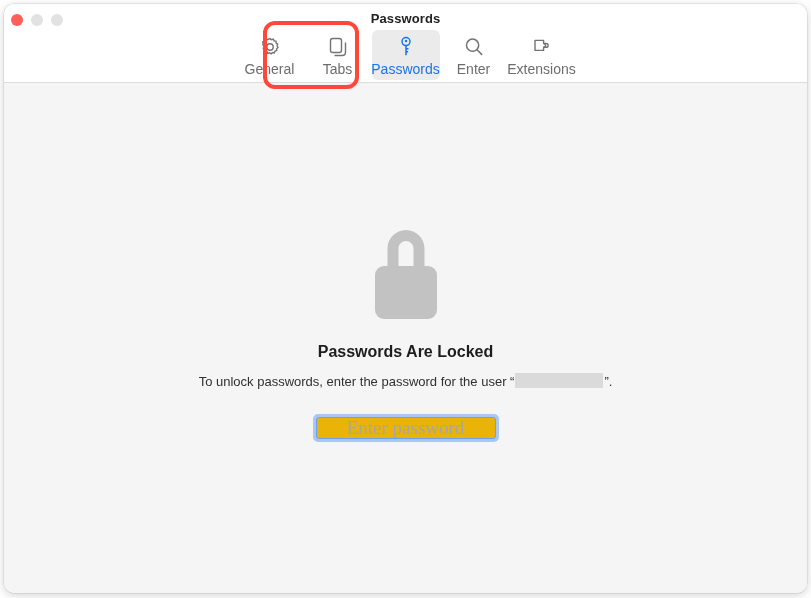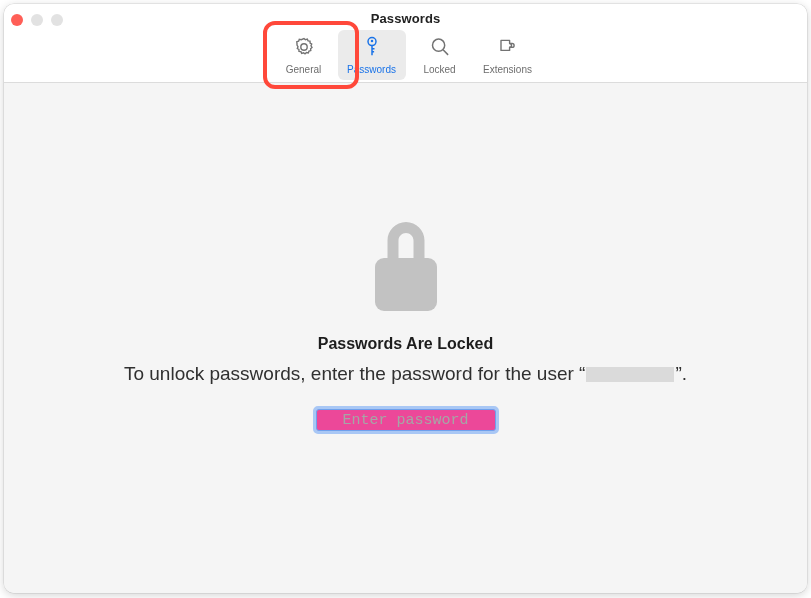--- a/index.html
+++ b/index.html
@@ -99,21 +99,21 @@
     display: flex;
     align-items: center;
     justify-content: center;
     color: #737373;
   }
   .tab.selected .tab-icon {
     color: #1a73e8;
   }
   .tab-label {
     margin-top: 3px;
-    font-size: 10px;
+    font-size: 14px;
     color: #6d6d6d;
     white-space: nowrap;
     line-height: 13px;
     text-align: right;
   }
   .tab.selected .tab-label {
     color: #1a73e8;
   }
 
   
@@ -136,21 +136,21 @@
     left: 0;
     top: 79px;
     width: 803px;
     height: 510px;
     background: #f5f5f5;
   }
 
   #locked-panel {
     position: absolute;
     left: 0;
-    top: 4px;
+    top: 12px;
     width: 803px;
     text-align: center;
   }
 
   
   #lock-icon {
     margin: 133px auto 0 auto;
     width: 62px;
     height: 92px;
     display: block;
@@ -159,21 +159,21 @@
   #locked-title {
     margin-top: 22px;
     font-size: 16px;
     font-weight: bold;
     color: #1d1d1d;
     line-height: 20px;
   }
 
   #locked-message {
     margin-top: 10px;
-    font-size: 19px;
+    font-size: 13px;
     color: #303030;
     line-height: 19px;
   }
   #redacted-user {
     display: inline-block;
     width: 88px;
     height: 15px;
     background: #dadada;
     vertical-align: -2px;
     margin: 0 1px;
@@ -191,24 +191,24 @@
     border: 3px solid #a8c7f5;
     background: #a8c7f5;
     padding: 0;
   }
   #password-input {
     width: 100%;
     height: 100%;
     box-sizing: border-box;
     border: 1px solid #6fa0ec;
     border-radius: 3px;
-    background: #ec4899;
+    background: #eab308;
     text-align: center;
-    font-family: Liberation Mono, monospace;
-    font-size: 15px;
+    font-family: Liberation Serif, serif;
+    font-size: 19px;
     color: #333333;
     outline: none;
     padding: 0;
   }
   #password-input::placeholder {
     color: #a6a6a6;
   }
 </style>
 </head>
 <body>
@@ -230,20 +230,29 @@
       <div class="tab">
         <span class="tab-icon">
           <svg width="24" height="24" viewBox="0 0 24 24" fill="none" stroke="currentColor" stroke-width="1.4">
             <circle cx="12" cy="12" r="3.2"></circle>
             <path d="M12 3.6l1.5 1.1 1.8-.5.8 1.7 1.9.2.1 1.9 1.6 1-.7 1.8 1 1.6-1.4 1.3.2 1.9-1.8.5-.7 1.8-1.9-.3-1.4 1.3-1.5-1.1-1.8.5-.8-1.7-1.9-.2-.1-1.9-1.6-1 .7-1.8-1-1.6L5 8.6l-.2-1.9 1.8-.5.7-1.8 1.9.3z"></path>
           </svg>
         </span>
         <span class="tab-label">General</span>
       </div>
 
+      <div class="tab">
+        <span class="tab-icon">
+          <svg width="24" height="24" viewBox="0 0 24 24" fill="none" stroke="currentColor" stroke-width="1.4">
+            <rect x="4.5" y="3.5" width="11" height="14" rx="2.2"></rect>
+            <path d="M8.5 20.5h7.8A3.2 3.2 0 0 0 19.5 17.3V7.5"></path>
+          </svg>
+        </span>
+        <span class="tab-label">Tabs</span>
+      </div>
 
 
       <div class="tab selected">
         <span class="tab-icon">
           <svg width="24" height="24" viewBox="0 0 24 24" fill="none" stroke="currentColor" stroke-width="1.5">
             <circle cx="12" cy="6.6" r="4"></circle>
             <circle cx="12" cy="6.1" r="1.25" fill="currentColor" stroke="none"></circle>
             <path d="M12 10.6v9.6"></path>
             <path d="M12 13.8h2.5"></path>
             <path d="M12 16.8h2.1"></path>
@@ -252,21 +261,21 @@
         <span class="tab-label">Passwords</span>
       </div>
 
       <div class="tab">
         <span class="tab-icon">
           <svg width="24" height="24" viewBox="0 0 24 24" fill="none" stroke="currentColor" stroke-width="1.5">
             <circle cx="10.6" cy="10.2" r="6.1"></circle>
             <path d="M15.1 14.8l5 5.1"></path>
           </svg>
         </span>
-        <span class="tab-label">Locked</span>
+        <span class="tab-label">Enter</span>
       </div>
 
 
 
 
       <div class="tab">
         <span class="tab-icon">
           <svg width="24" height="24" viewBox="0 0 24 24" fill="none" stroke="currentColor" stroke-width="1.4" stroke-linejoin="round">
             <path d="M5 5.4h8.6v3.1a1.9 1.9 0 1 1 0 3.8v3.1H5z"></path>
             <path d="M13.6 8.5h2.6a1.9 1.9 0 1 1 0 3.8h-2.6"></path>

